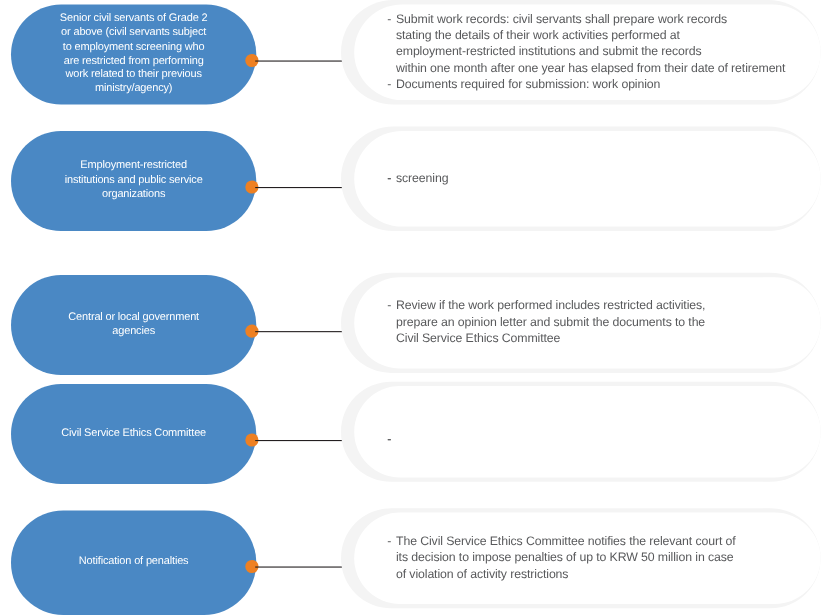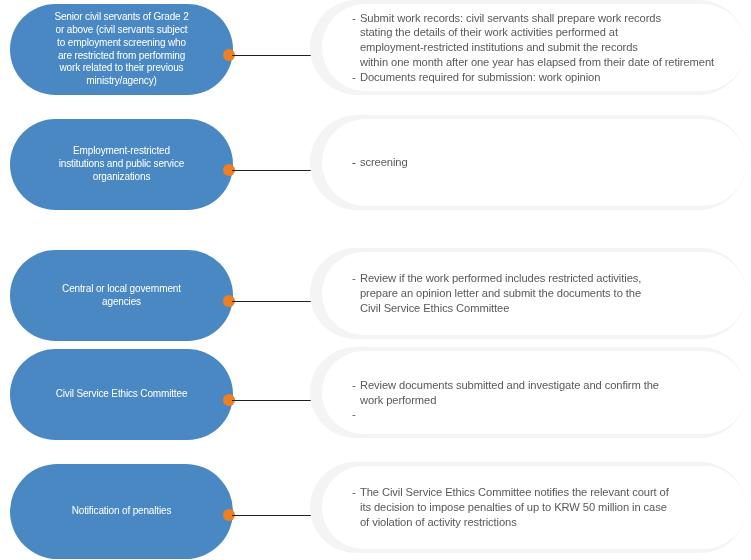--- a/index.html
+++ b/index.html
@@ -201,22 +201,21 @@
 
     <div class="connector" style="left:223px;top:43px;width:116px;">
       <span class="dot"></span>
       <span class="line" style="width:98px;"></span>
       <span class="arrowhead" style="left:105px;"></span>
     </div>
 
     <div class="card-halo" style="left:310px;top:2px;width:436px;height:91px;"></div>
     <div class="card" style="left:322px;top:6px;width:424px;height:83px;">
       <ul class="bullets">
-        <li class="bullet"><span class="dash">-</span><span>Review documents submitted and investigate and confirm the
-work performed</span></li>
+        <li class="bullet"><span class="dash">-</span></li>
         <li class="bullet"><span class="dash">-</span></li>
       </ul>
     </div>
   </div>
 
   <div class="row" style="top:460px;height:100px;">
     <div class="pill" style="top:4px;height:95px;width:223px;">
       <span class="pill-label">Notification of penalties</span>
     </div>
 

